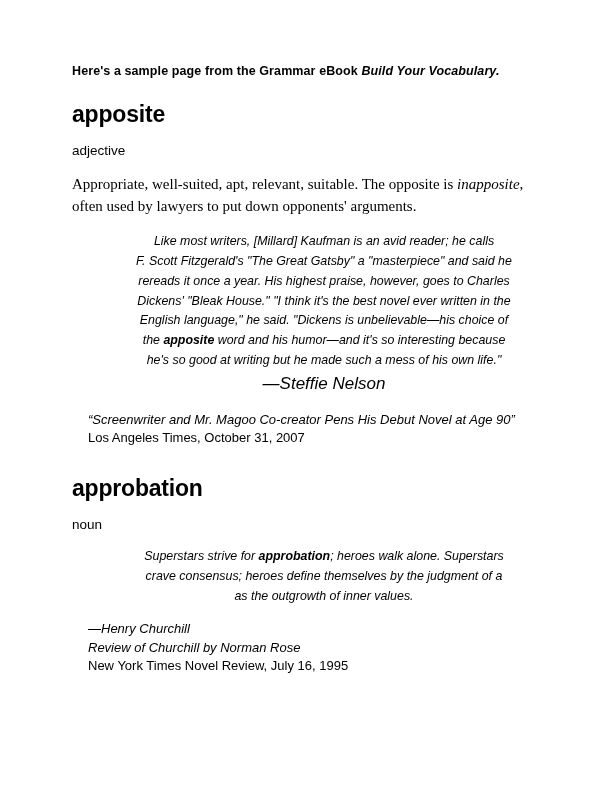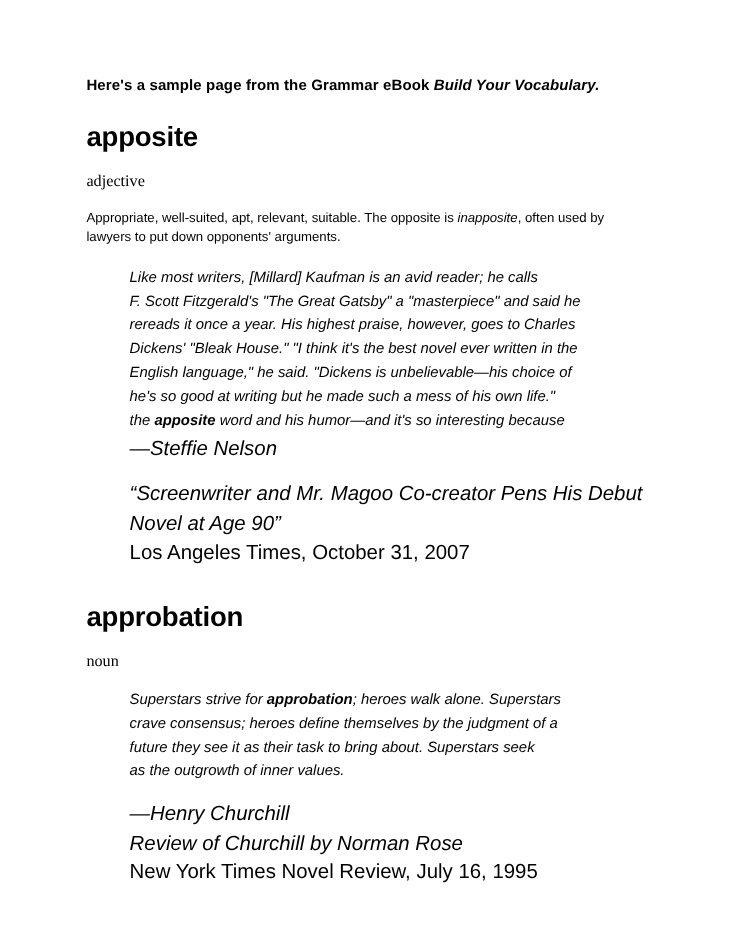--- a/index.html
+++ b/index.html
@@ -35,53 +35,55 @@
     margin: 0 0 4px 0;
   }
   .headword {
     font-size: 23px;
     font-weight: bold;
     margin: 0 0 16px 0;
     letter-spacing: -0.2px;
     line-height: 1.1;
   }
   .pos {
-    font-family: Liberation Serif, serif;
+    font-family: Liberation Sans, sans-serif;
     font-size: 13.5px;
     margin: 0 0 16px 0;
   }
   .definition {
-    font-size: 11px;
+    font-size: 15px;
     line-height: 1.42;
     margin: 0 0 16px 0;
+    font-family: Liberation Serif, serif;
   }
   .definition .it {
     font-style: italic;
   }
   .quote {
     margin: 0 0 0 36px;
     font-size: 12.4px;
     font-style: italic;
     line-height: 1.44;
+    text-align: center;
   }
   .quote .bold {
     font-weight: bold;
   }
   .quote-body {
     margin: 0 0 2px 0;
   }
   .attrib {
     margin: 0;
     font-size: 17px;
     font-style: italic;
     line-height: 1.44;
   }
   .source-block {
-    margin: 14px 0 0 36px;
-    font-size: 17px;
+    margin: 14px 0 0 16px;
+    font-size: 13px;
     line-height: 1.44;
   }
   .source-title {
     font-style: italic;
     margin: 0;
   }
   .source-pub {
     margin: 0;
     font-style: normal;
   }
@@ -105,39 +107,38 @@
     <h1 class="headword">apposite</h1>
     <p class="pos">adjective</p>
     <p class="definition"><span>Appropriate, well-suited, apt, relevant, suitable. The opposite is </span><span class="it">inapposite</span><span>, often used by lawyers to put down opponents' arguments.</span></p>
 
     <div class="quote">
       <div class="quote-body">Like most writers, [Millard] Kaufman is an avid reader; he calls</div>
       <div class="quote-body">F. Scott Fitzgerald's "The Great Gatsby" a "masterpiece" and said he</div>
       <div class="quote-body">rereads it once a year. His highest praise, however, goes to Charles</div>
       <div class="quote-body">Dickens' "Bleak House." "I think it's the best novel ever written in the</div>
       <div class="quote-body">English language," he said. "Dickens is unbelievable—his choice of</div>
+      <div class="quote-body"><span>the </span><span class="bold">apposite</span><span> word and his humor—and it's so interesting because</span></div>
       <div class="quote-body">he's so good at writing but he made such a mess of his own life."</div>
-      <div class="quote-body"><span>the </span><span class="bold">apposite</span><span> word and his humor—and it's so interesting because</span></div>
       <p class="attrib">—Steffie Nelson</p>
     </div>
 
     <div class="source-block">
       <p class="source-title">“Screenwriter and Mr. Magoo Co-creator Pens His Debut Novel at Age 90”</p>
       <p class="source-pub"><span class="roman">Los Angeles Times, </span><span class="it">October 31, 2007</span></p>
     </div>
   </div>
 
   <div class="entry entry-two">
     <h1 class="headword">approbation</h1>
     <p class="pos">noun</p>
 
     <div class="quote">
       <div class="quote-body"><span>Superstars strive for </span><span class="bold">approbation</span><span>; heroes walk alone. Superstars</span></div>
       <div class="quote-body">crave consensus; heroes define themselves by the judgment of a</div>
-      <div class="quote-body">future they see it as their task to bring about. Superstars seek</div>
       <div class="quote-body">as the outgrowth of inner values.</div>
     </div>
 
     <div class="source-block">
       <p class="source-title">—Henry Churchill</p>
       <p class="source-title"><span>Review of </span><span class="roman">Churchill </span><span>by Norman Rose</span></p>
       <p class="source-pub"><span class="roman">New York Times Novel Review, </span><span class="it">July 16, 1995</span></p>
     </div>
   </div>
 

